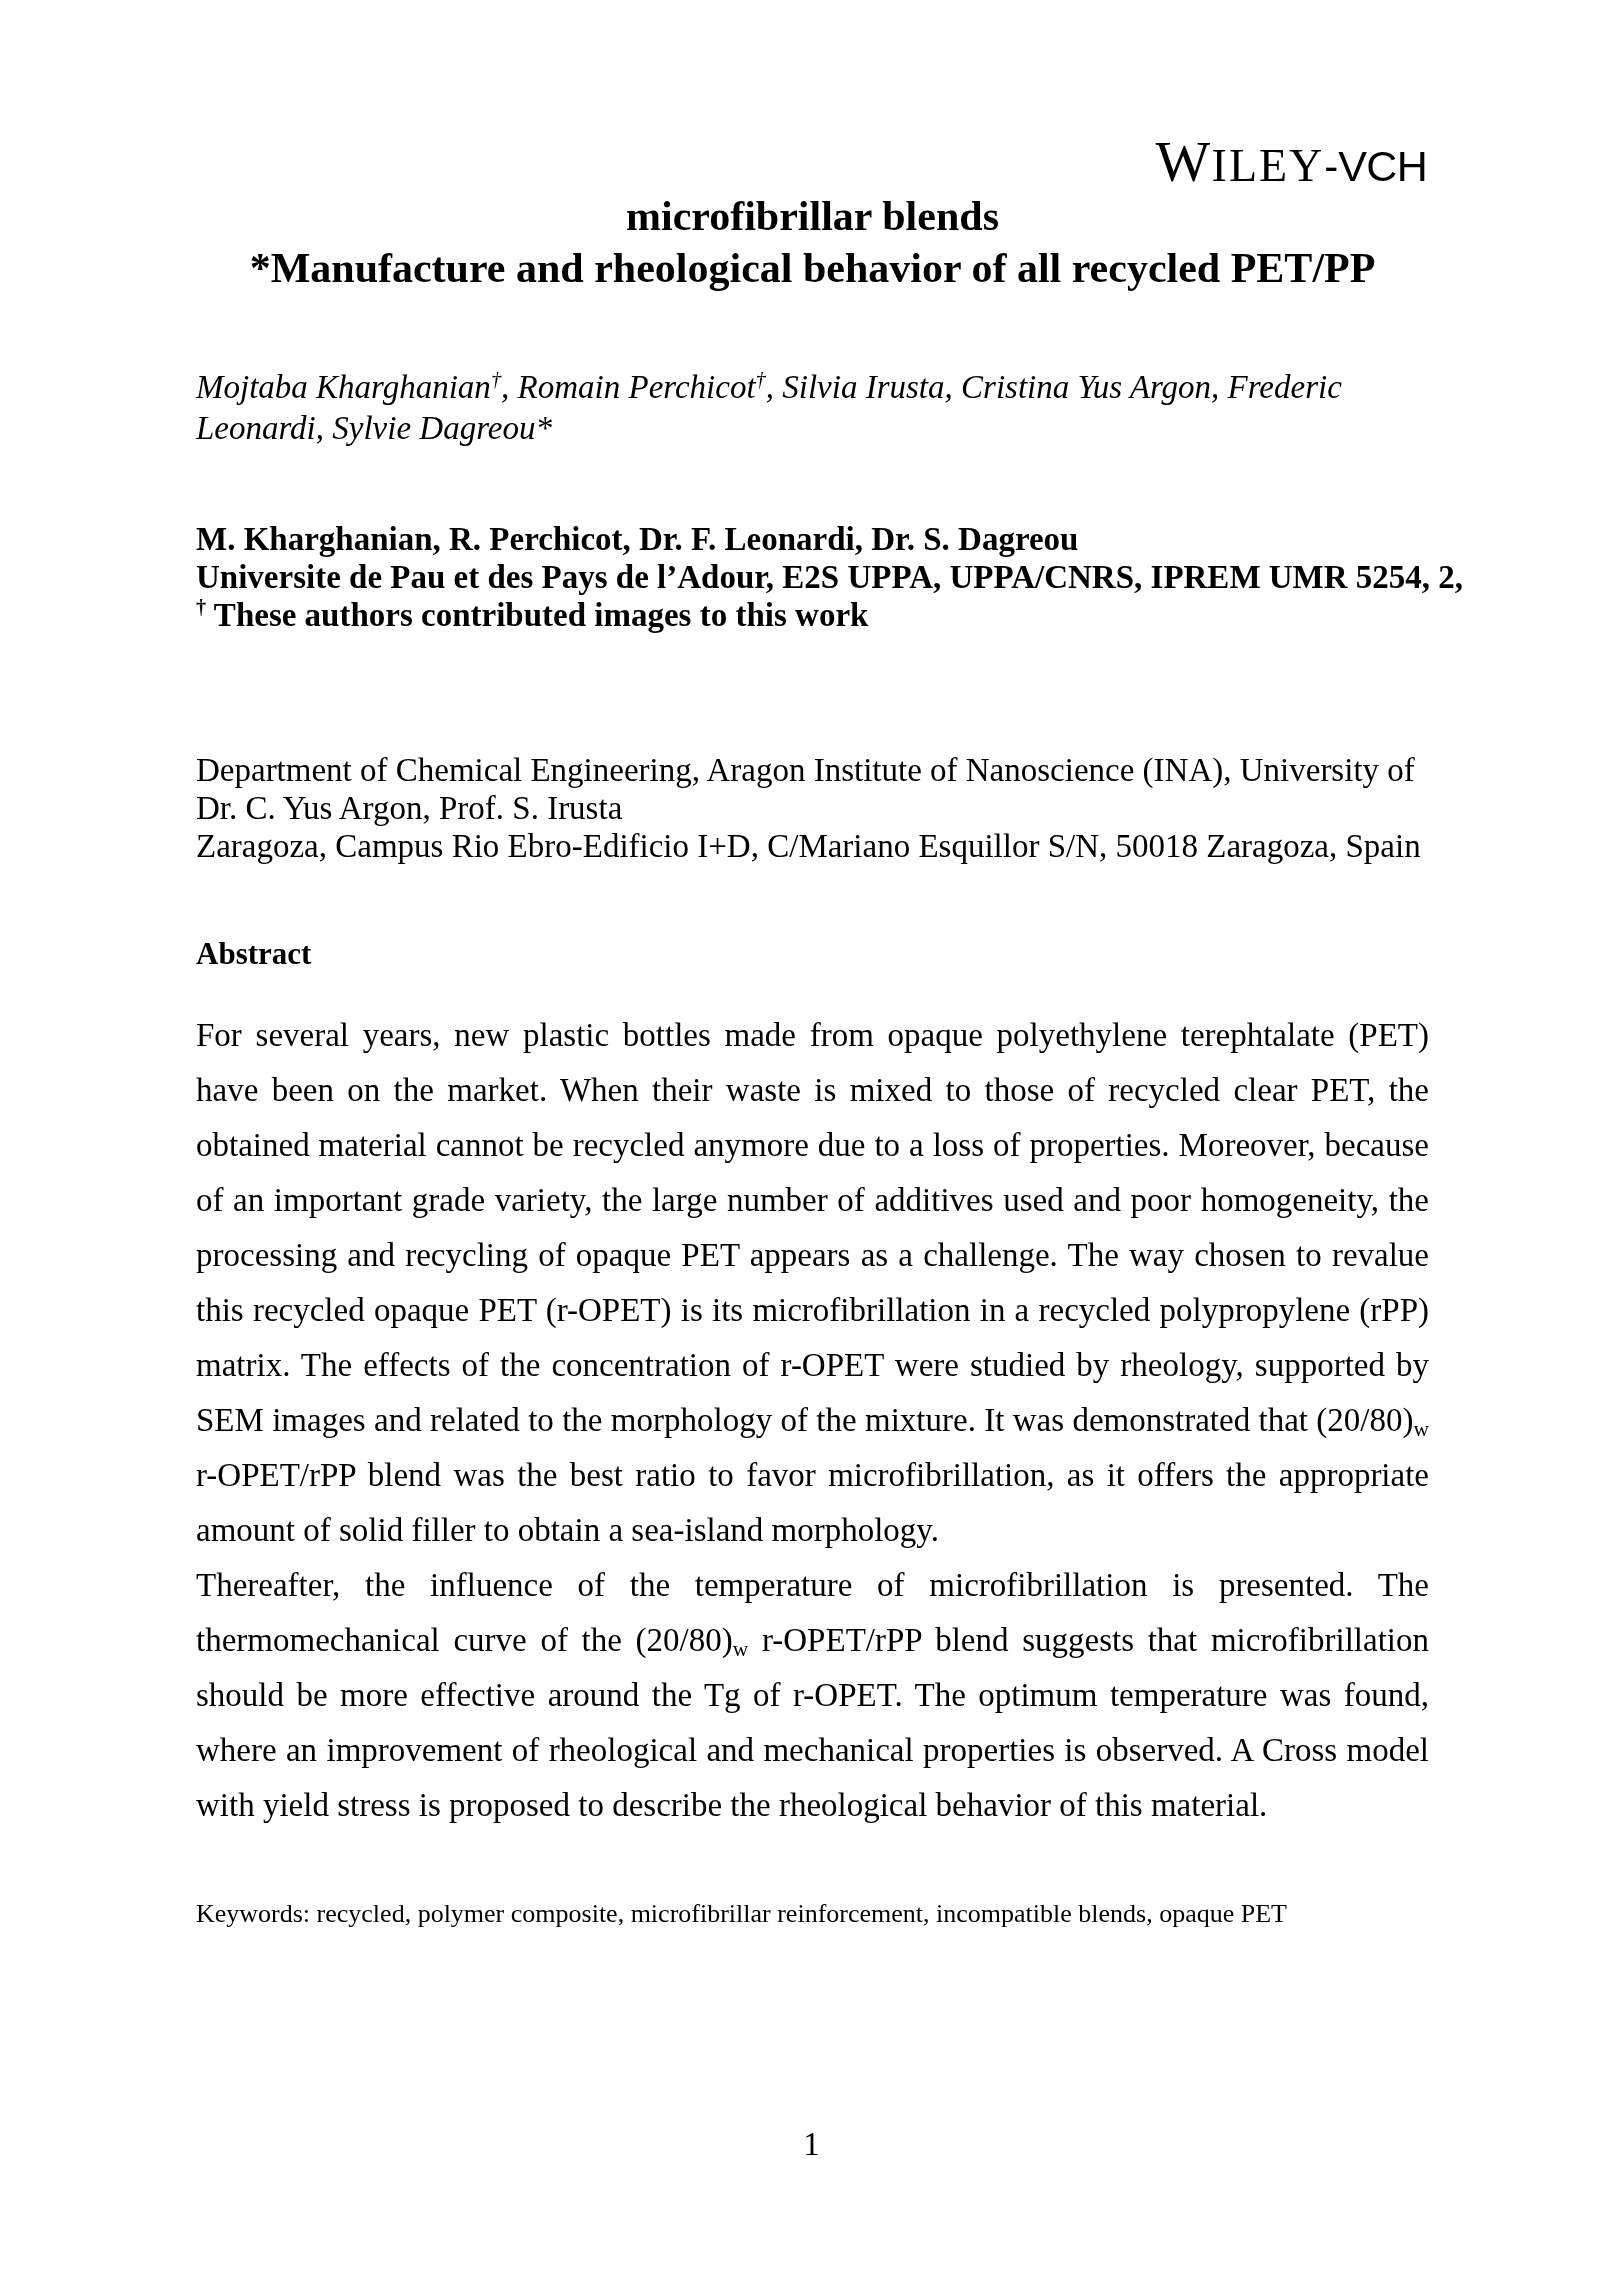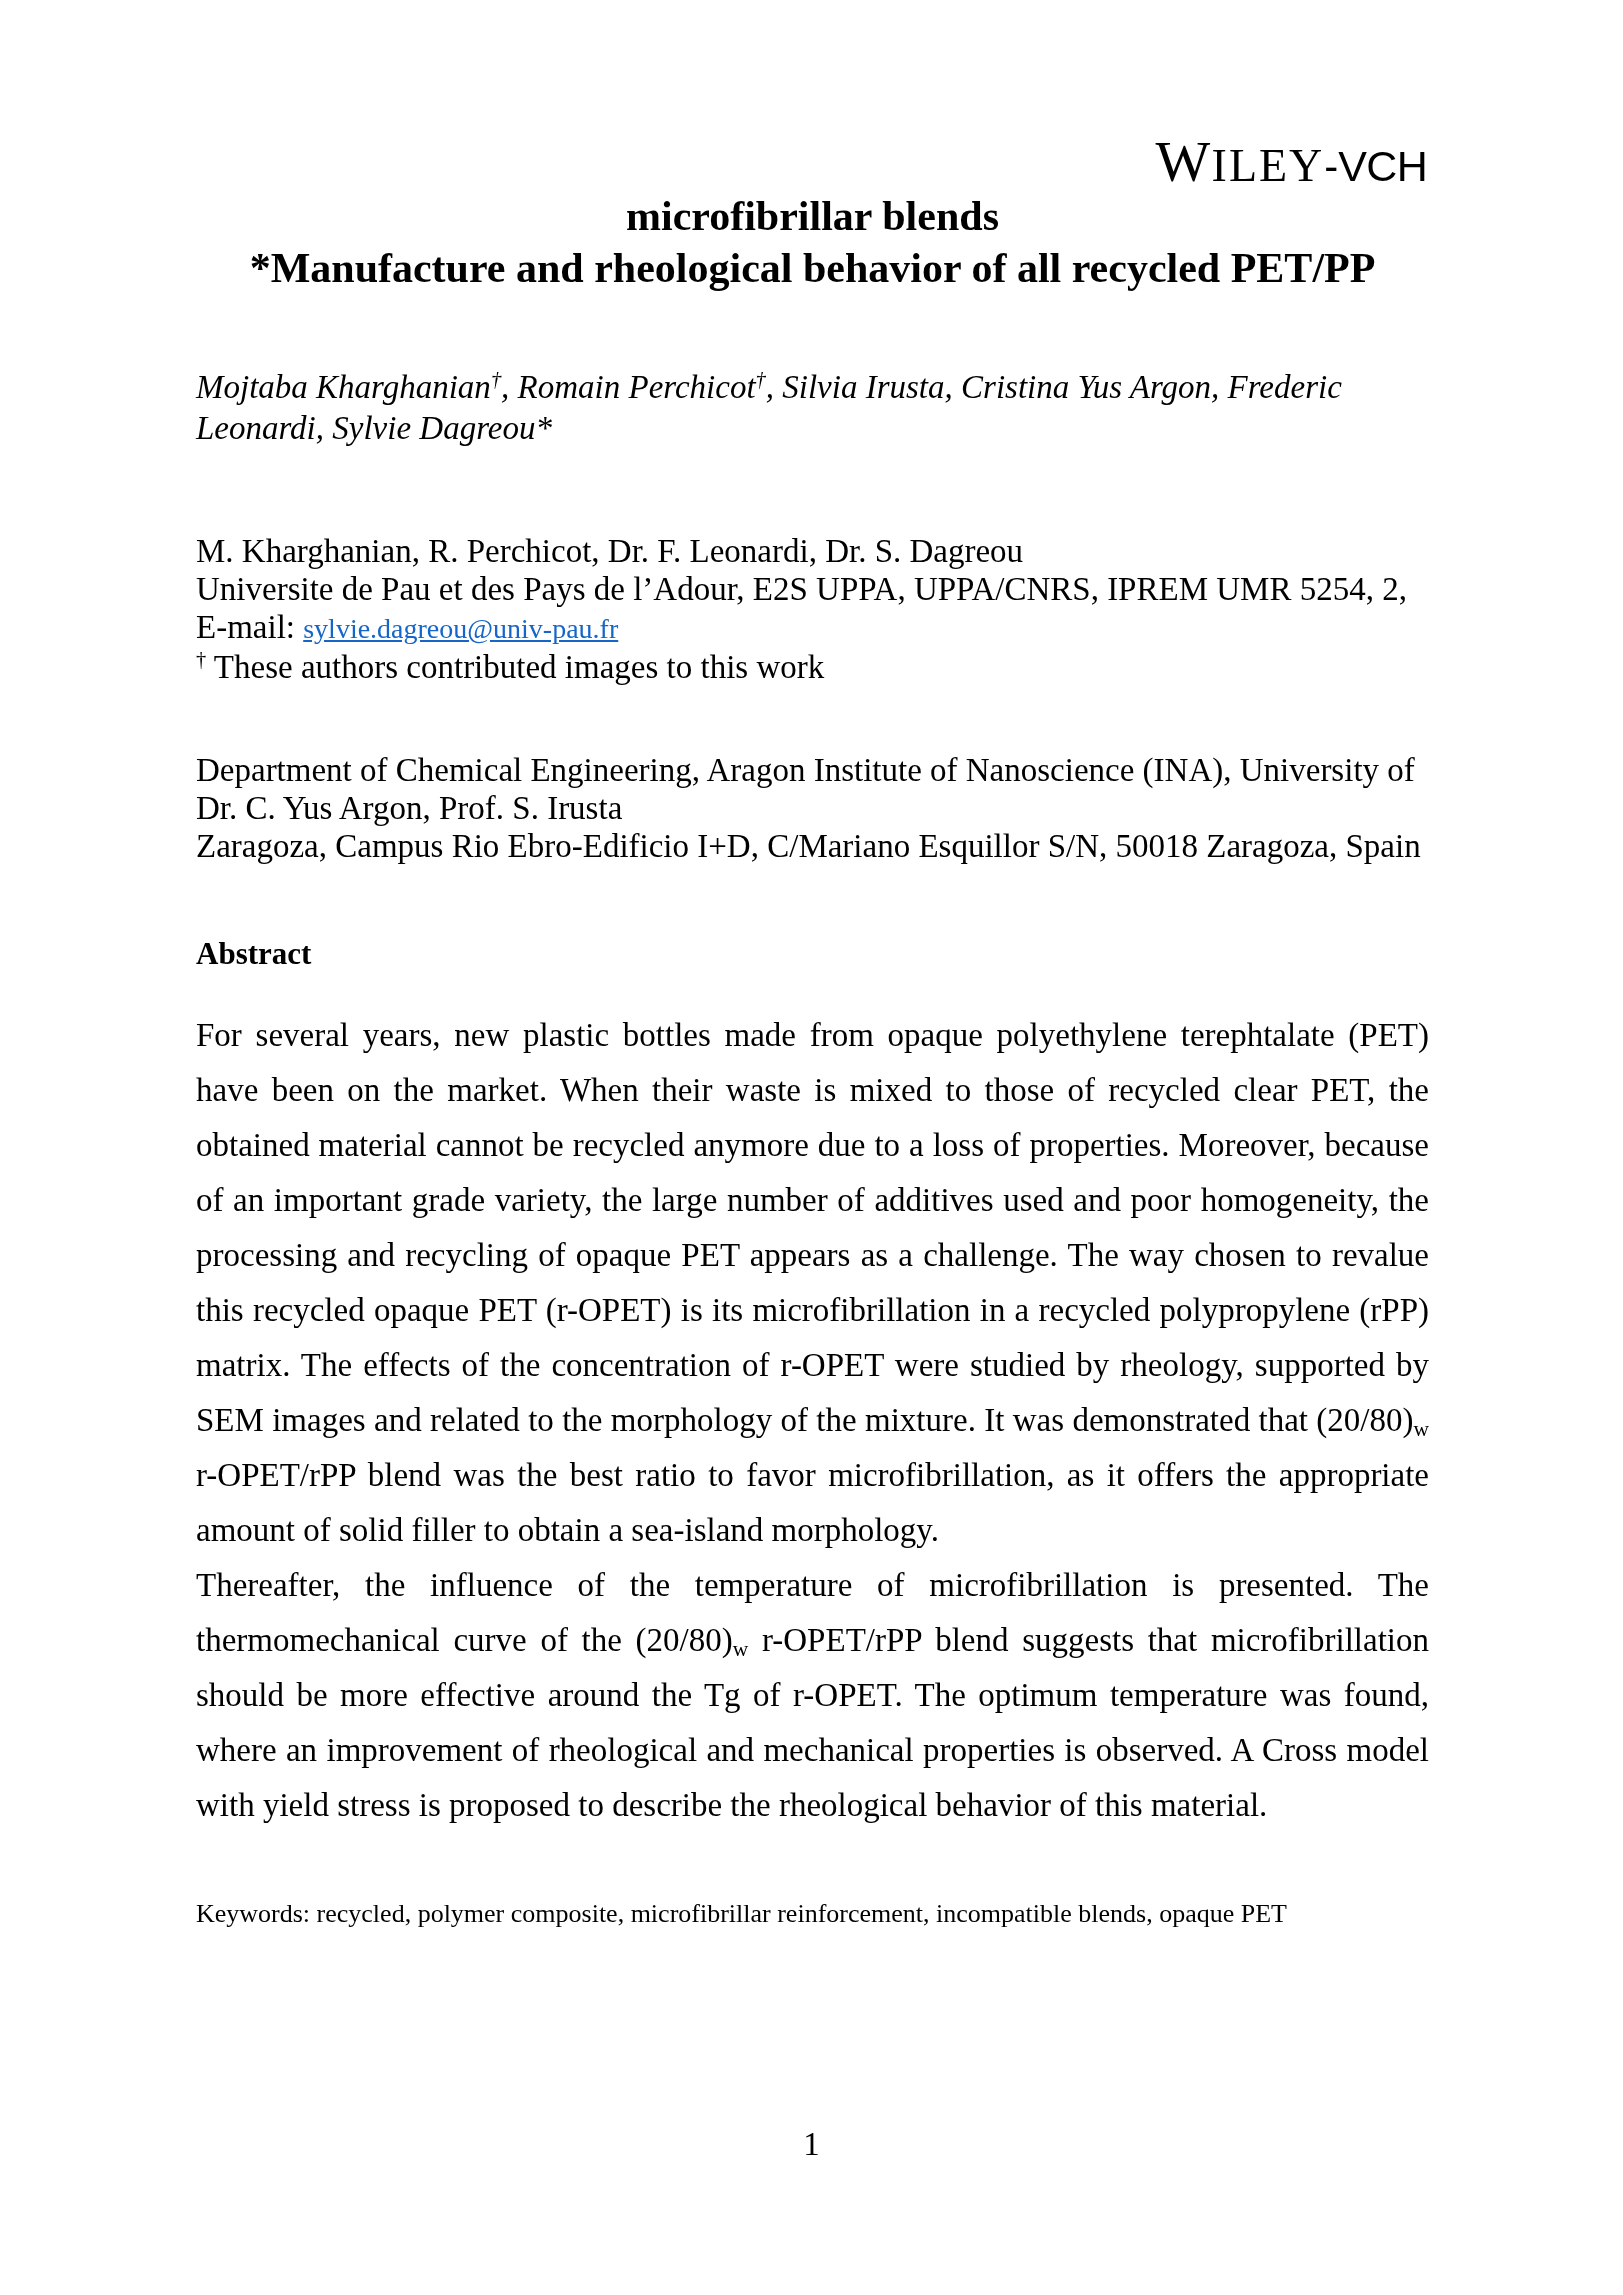--- a/index.html
+++ b/index.html
@@ -52,21 +52,21 @@
     font-style: italic;
     line-height: 41px;
   }
   .authors .line { white-space: nowrap; }
   
   .affil {
     font-size: 33px;
     line-height: 38px;
   }
   .affil .line { white-space: nowrap; }
-  .affil1 { top: 532px; }
+  .affil1 { top: 520px; font-weight: bold; }
   .affil2 { top: 751px; }
   .email-link {
     font-size: 28px;
     color: #1566C8;
     text-decoration: underline;
     text-decoration-color: #1566C8;
     cursor: pointer;
   }
   
   .abstract-heading {
@@ -124,21 +124,20 @@
   </div>
 
   <div class="block authors">
     <div class="line"><span>Mojtaba Kharghanian</span><sup class="dagger">†</sup><span>, Romain Perchicot</span><sup class="dagger">†</sup><span>, Silvia Irusta, Cristina Yus Argon, Frederic</span></div>
     <div class="line">Leonardi, Sylvie Dagreou*</div>
   </div>
 
   <div class="block affil affil1">
     <div class="line">M. Kharghanian, R. Perchicot, Dr. F. Leonardi, Dr. S. Dagreou</div>
     <div class="line">Universite de Pau et des Pays de l’Adour, E2S UPPA, UPPA/CNRS, IPREM UMR 5254, 2,</div>
-    <div class="line"><span>E-mail: </span><a class="email-link">sylvie.dagreou@univ-pau.fr</a></div>
     <div class="line"><sup class="dagger">†</sup><span> These authors contributed images to this work</span></div>
   </div>
 
   <div class="block affil affil2">
     <div class="line">Department of Chemical Engineering, Aragon Institute of Nanoscience (INA), University of</div>
     <div class="line">Dr. C. Yus Argon, Prof. S. Irusta</div>
     <div class="line">Zaragoza, Campus Rio Ebro-Edificio I+D, C/Mariano Esquillor S/N, 50018 Zaragoza, Spain</div>
   </div>
 
   <div class="block abstract-heading">Abstract</div>

